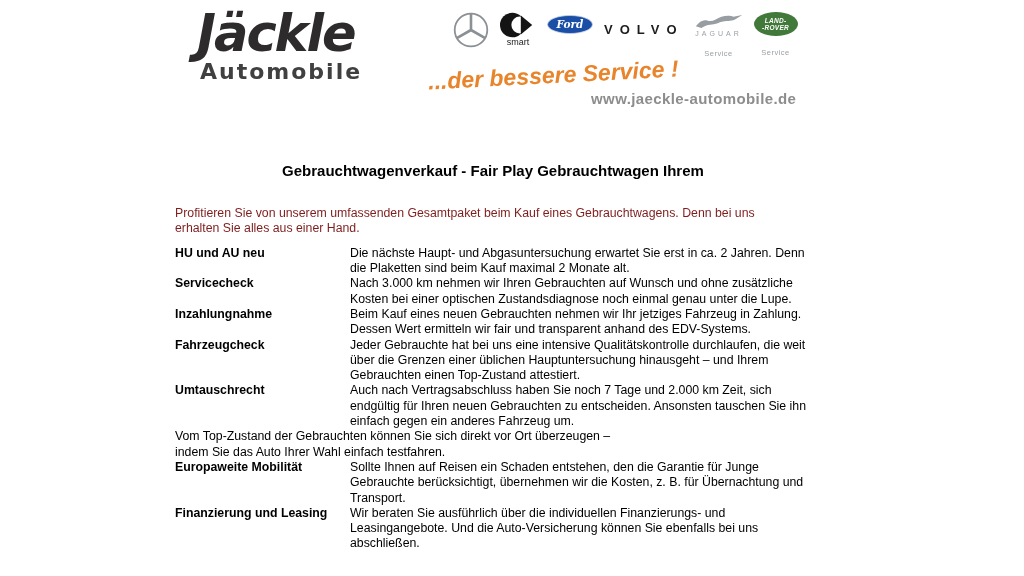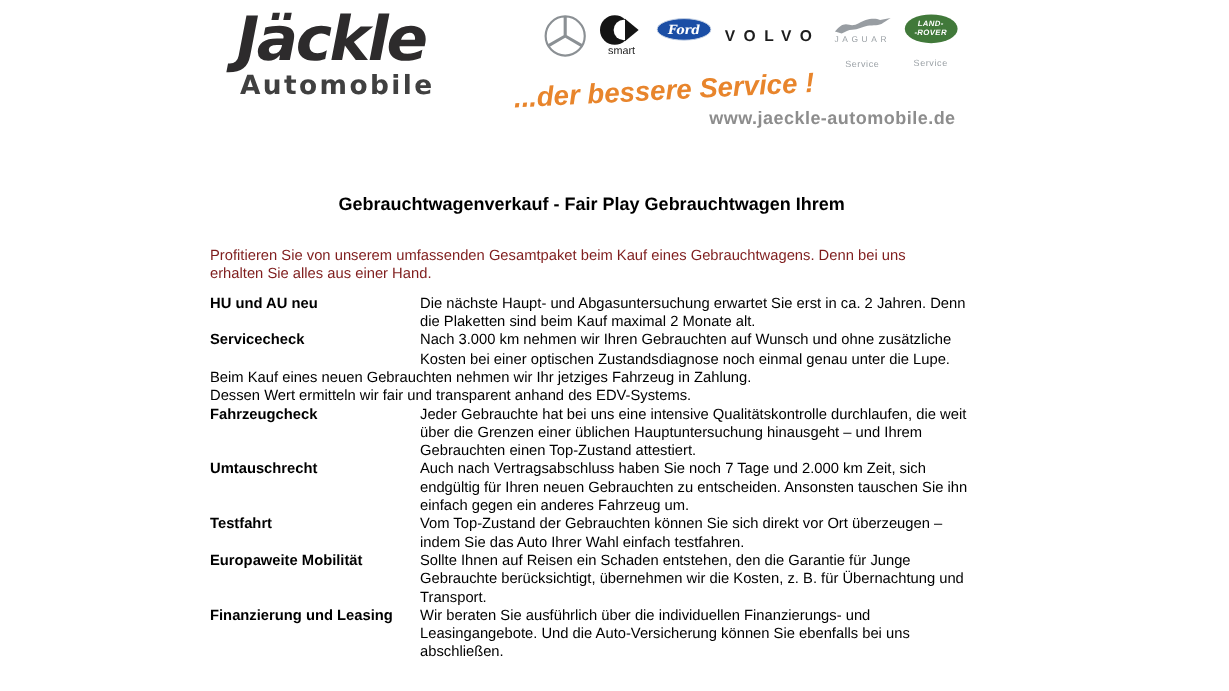--- a/index.html
+++ b/index.html
@@ -146,32 +146,32 @@
     <div class="rows">
       <div class="row">
         <div class="row-label">HU und AU neu</div>
         <div class="row-desc">Die nächste Haupt- und Abgasuntersuchung erwartet Sie erst in ca. 2 Jahren. Denn die Plaketten sind beim Kauf maximal 2 Monate alt.</div>
       </div>
       <div class="row">
         <div class="row-label">Servicecheck</div>
         <div class="row-desc">Nach 3.000 km nehmen wir Ihren Gebrauchten auf Wunsch und ohne zusätzliche Kosten bei einer optischen Zustandsdiagnose noch einmal genau unter die Lupe.</div>
       </div>
       <div class="row">
+        <div class="row-label">Inzahlungnahme</div>
         <div class="row-desc">Beim Kauf eines neuen Gebrauchten nehmen wir Ihr jetziges Fahrzeug in Zahlung. Dessen Wert ermitteln wir fair und transparent anhand des EDV-Systems.</div>
       </div>
       <div class="row">
         <div class="row-label">Fahrzeugcheck</div>
         <div class="row-desc">Jeder Gebrauchte hat bei uns eine intensive Qualitätskontrolle durchlaufen, die weit über die Grenzen einer üblichen Hauptuntersuchung hinausgeht – und Ihrem Gebrauchten einen Top-Zustand attestiert.</div>
       </div>
       <div class="row">
         <div class="row-label">Umtauschrecht</div>
         <div class="row-desc">Auch nach Vertragsabschluss haben Sie noch 7 Tage und 2.000 km Zeit, sich endgültig für Ihren neuen Gebrauchten zu entscheiden. Ansonsten tauschen Sie ihn einfach gegen ein anderes Fahrzeug um.</div>
       </div>
       <div class="row">
-        <div class="row-label">Testfahrt</div>
         <div class="row-desc">Vom Top-Zustand der Gebrauchten können Sie sich direkt vor Ort überzeugen – indem Sie das Auto Ihrer Wahl einfach testfahren.</div>
       </div>
       <div class="row">
         <div class="row-label">Europaweite Mobilität</div>
         <div class="row-desc">Sollte Ihnen auf Reisen ein Schaden entstehen, den die Garantie für Junge Gebrauchte berücksichtigt, übernehmen wir die Kosten, z. B. für Übernachtung und Transport.</div>
       </div>
       <div class="row">
         <div class="row-label">Finanzierung und Leasing</div>
         <div class="row-desc">Wir beraten Sie ausführlich über die individuellen Finanzierungs- und Leasingangebote. Und die Auto-Versicherung können Sie ebenfalls bei uns abschließen.</div>
       </div>

